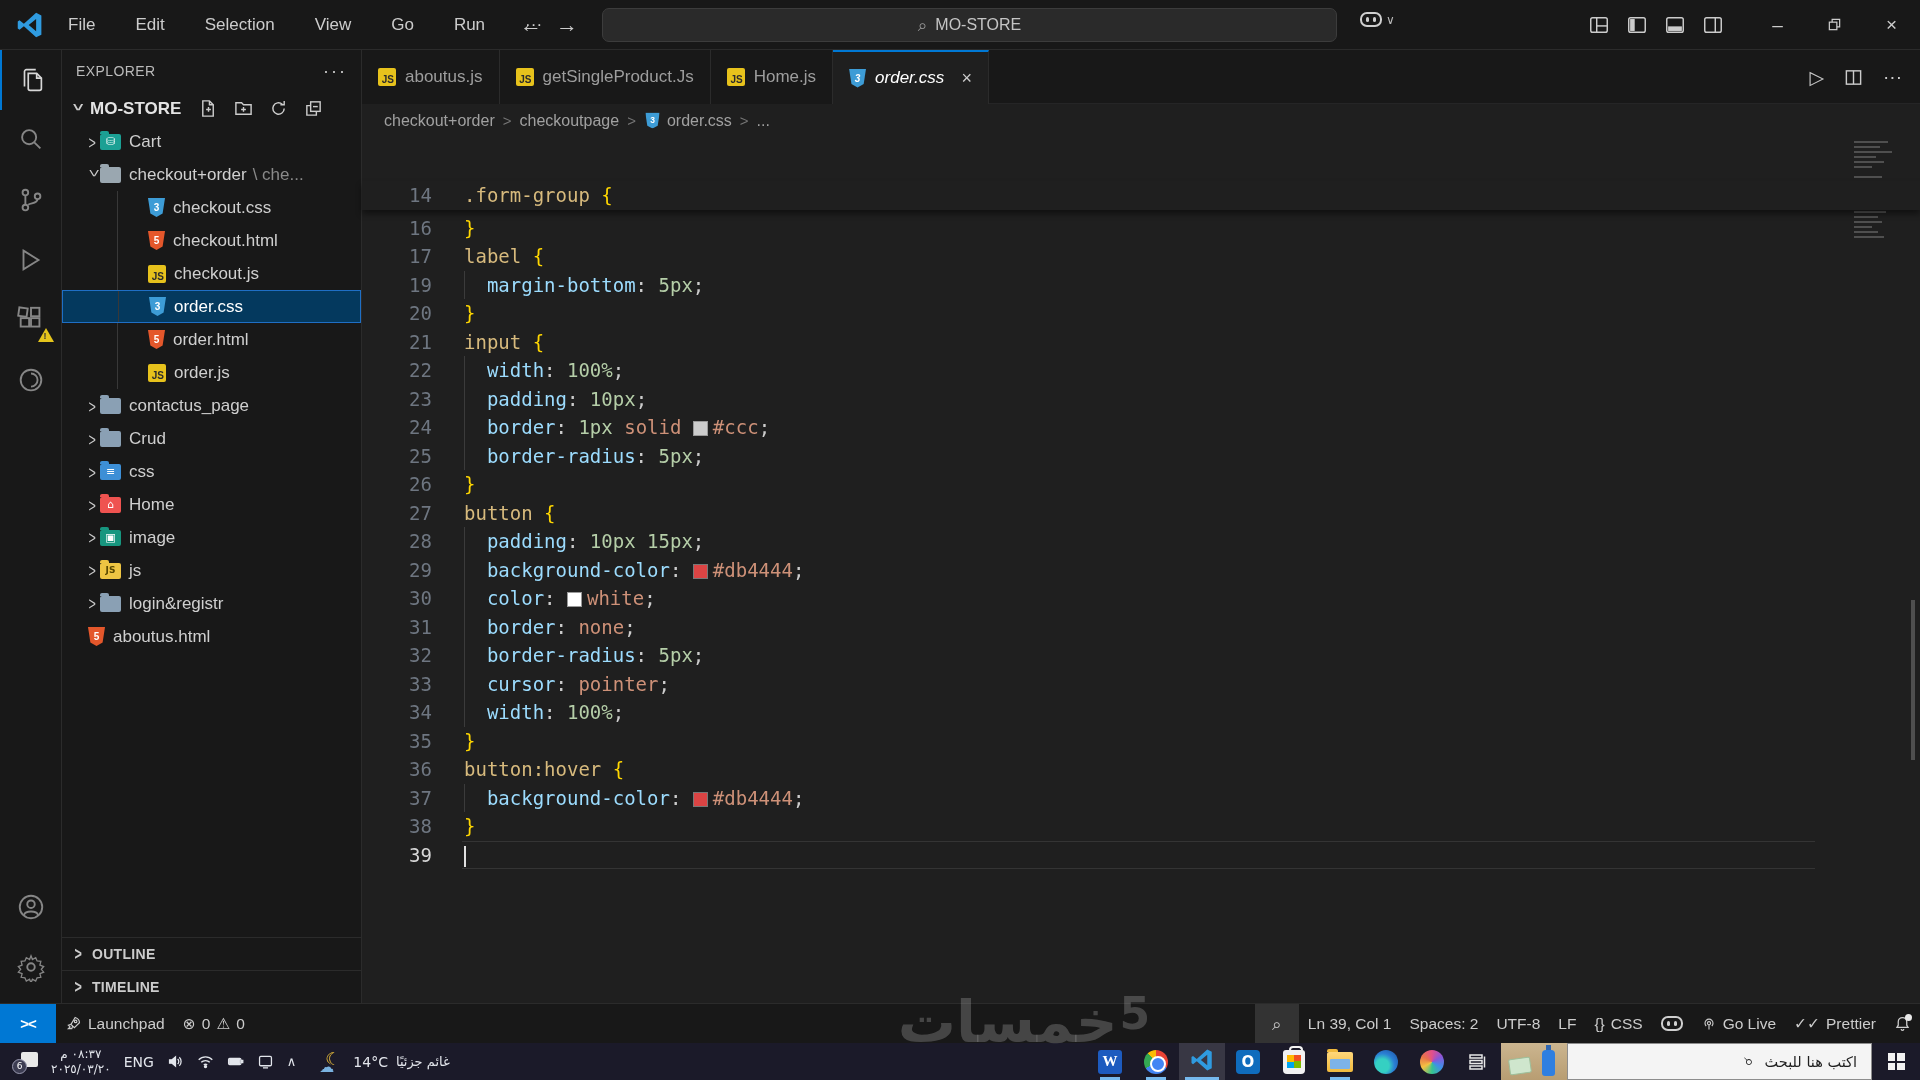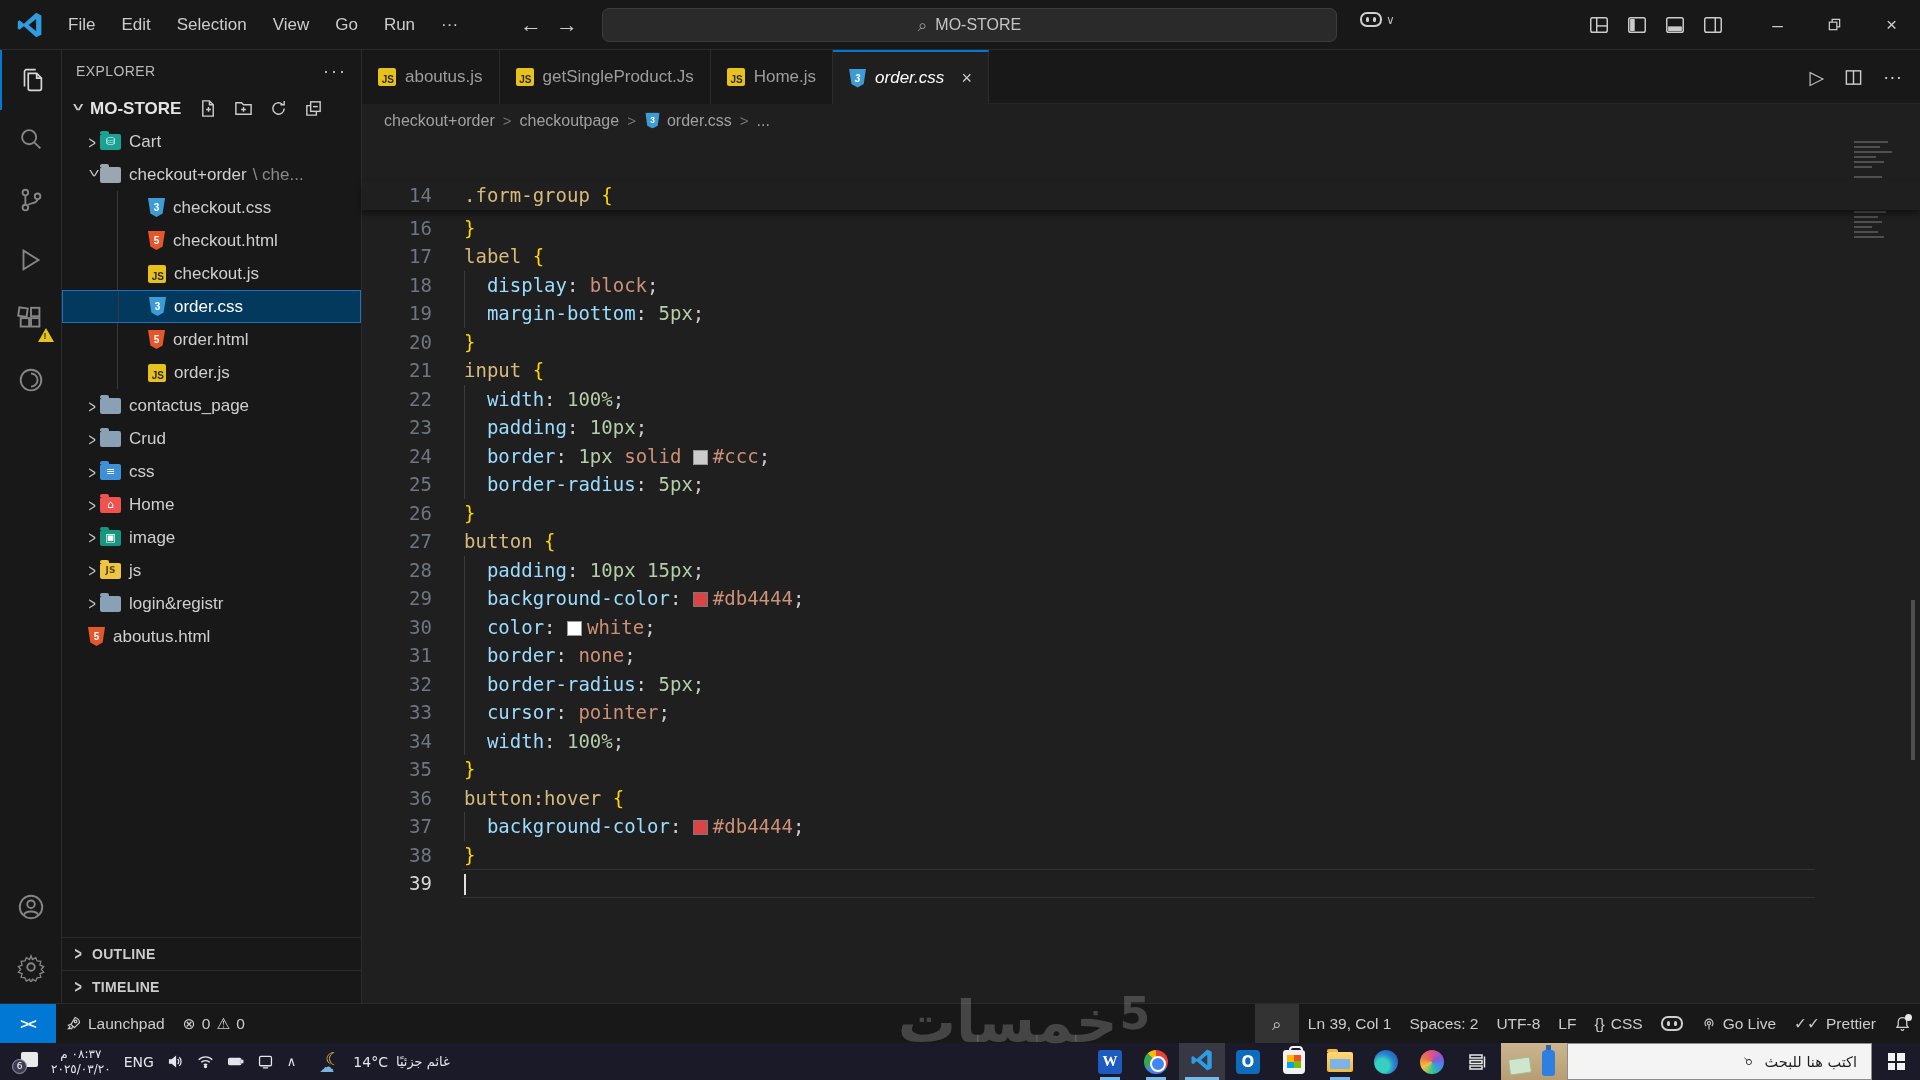--- a/index.html
+++ b/index.html
@@ -4,21 +4,21 @@
 <style>
   * { box-sizing: border-box; margin:0; padding:0; }
   html,body { width:1920px; height:1080px; overflow:hidden; background:#1f1f1f;
     font-family:"Liberation Sans", sans-serif; color:#cccccc; }
   #app { position:relative; width:1920px; height:1080px; }
 
   
   .titlebar { position:absolute; top:0; left:0; width:1920px; height:50px;
     background:#181818; border-bottom:1px solid #2b2b2b; display:flex; align-items:center; }
   .vscode-logo { width:28px; height:28px; margin:0 14px 0 16px; }
-  .menus { display:flex; gap:6px; font-size:17px; color:#cccccc; }
+  .menus { display:flex; gap:20px; font-size:17px; color:#cccccc; }
   .menus .menu-item { padding:4px 10px; border-radius:5px; cursor:default; }
   .nav-arrows { position:absolute; left:520px; display:flex; gap:14px; font-size:22px; color:#cccccc; }
   .cmd-pill { position:absolute; left:602px; top:8px; width:735px; height:34px;
     background:#2a2a2a; border:1px solid #3c3c3c; border-radius:7px;
     display:flex; align-items:center; justify-content:center; gap:8px;
     color:#c5c5c5; font-size:16px; }
   .cmd-pill .mag { font-size:17px; color:#9a9a9a; font-family:"DejaVu Sans",sans-serif;}
   .copilot-tb { position:absolute; left:1360px; top:12px; display:flex; align-items:center; gap:4px; }
   .copilot-face { width:22px; height:15px; border:2px solid #cfcfcf; border-radius:7px; position:relative; }
   .copilot-face::before,.copilot-face::after{ content:""; position:absolute; top:3px; width:3px; height:5px; background:#cfcfcf; border-radius:2px;}
@@ -497,21 +497,20 @@
             <span>...</span>
           </span>
         </div>
       <div class="codearea">
         <div id="sticky">
             <div class="code-row sticky"><div class="gutter">14</div><div class="lcontent"><span class="t-sel">.form-group </span><span class="t-brace">{</span></div></div>
           </div>
         <div id="lines">
             <div class="code-row"><div class="gutter">16</div><div class="lcontent"><span class="t-brace">}</span></div></div>
             <div class="code-row"><div class="gutter">17</div><div class="lcontent"><span class="t-sel">label </span><span class="t-brace">{</span></div></div>
-            <div class="code-row"><div class="gutter">18</div><div class="lcontent"><span class="iguide"></span><span class="t-txt">  </span><span class="t-prop">display</span><span class="t-pun">: </span><span class="t-val">block</span><span class="t-pun">;</span></div></div>
             <div class="code-row"><div class="gutter">19</div><div class="lcontent"><span class="iguide"></span><span class="t-txt">  </span><span class="t-prop">margin-bottom</span><span class="t-pun">: </span><span class="t-num">5px</span><span class="t-pun">;</span></div></div>
             <div class="code-row"><div class="gutter">20</div><div class="lcontent"><span class="t-brace">}</span></div></div>
             <div class="code-row"><div class="gutter">21</div><div class="lcontent"><span class="t-sel">input </span><span class="t-brace">{</span></div></div>
             <div class="code-row"><div class="gutter">22</div><div class="lcontent"><span class="iguide"></span><span class="t-txt">  </span><span class="t-prop">width</span><span class="t-pun">: </span><span class="t-num">100%</span><span class="t-pun">;</span></div></div>
             <div class="code-row"><div class="gutter">23</div><div class="lcontent"><span class="iguide"></span><span class="t-txt">  </span><span class="t-prop">padding</span><span class="t-pun">: </span><span class="t-num">10px</span><span class="t-pun">;</span></div></div>
             <div class="code-row"><div class="gutter">24</div><div class="lcontent"><span class="iguide"></span><span class="t-txt">  </span><span class="t-prop">border</span><span class="t-pun">: </span><span class="t-num">1px</span><span class="t-txt"> </span><span class="t-val">solid</span><span class="t-txt"> </span><span class="swatch" style="background: rgb(204, 204, 204); border-color: rgb(153, 153, 153);"></span><span class="t-val">#ccc</span><span class="t-pun">;</span></div></div>
             <div class="code-row"><div class="gutter">25</div><div class="lcontent"><span class="iguide"></span><span class="t-txt">  </span><span class="t-prop">border-radius</span><span class="t-pun">: </span><span class="t-num">5px</span><span class="t-pun">;</span></div></div>
             <div class="code-row"><div class="gutter">26</div><div class="lcontent"><span class="t-brace">}</span></div></div>
             <div class="code-row"><div class="gutter">27</div><div class="lcontent"><span class="t-sel">button </span><span class="t-brace">{</span></div></div>
             <div class="code-row"><div class="gutter">28</div><div class="lcontent"><span class="iguide"></span><span class="t-txt">  </span><span class="t-prop">padding</span><span class="t-pun">: </span><span class="t-num">10px</span><span class="t-txt"> </span><span class="t-num">15px</span><span class="t-pun">;</span></div></div>

